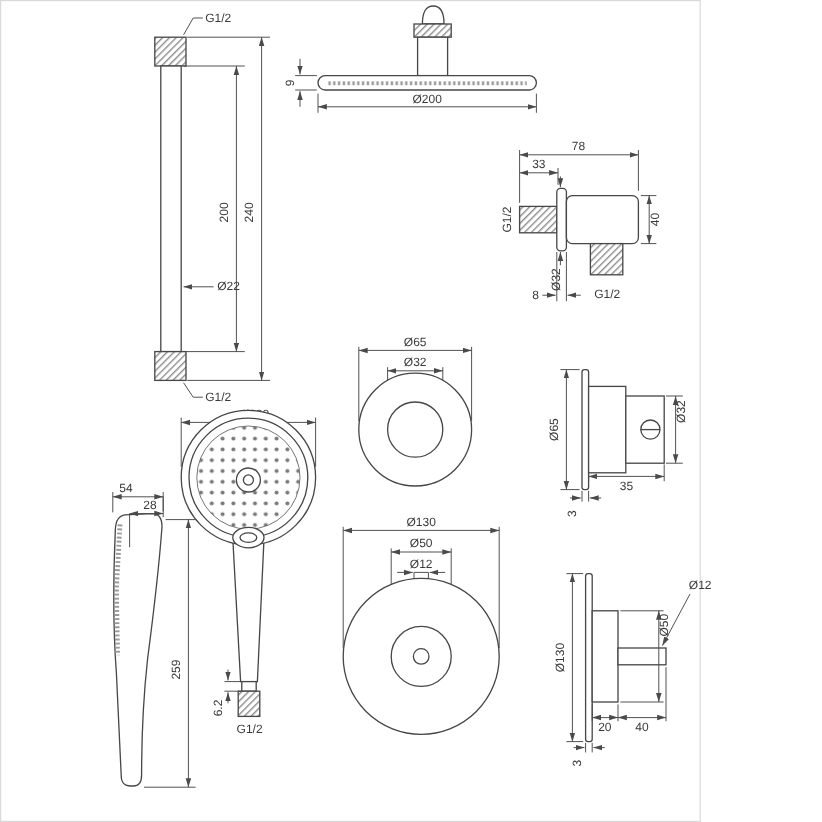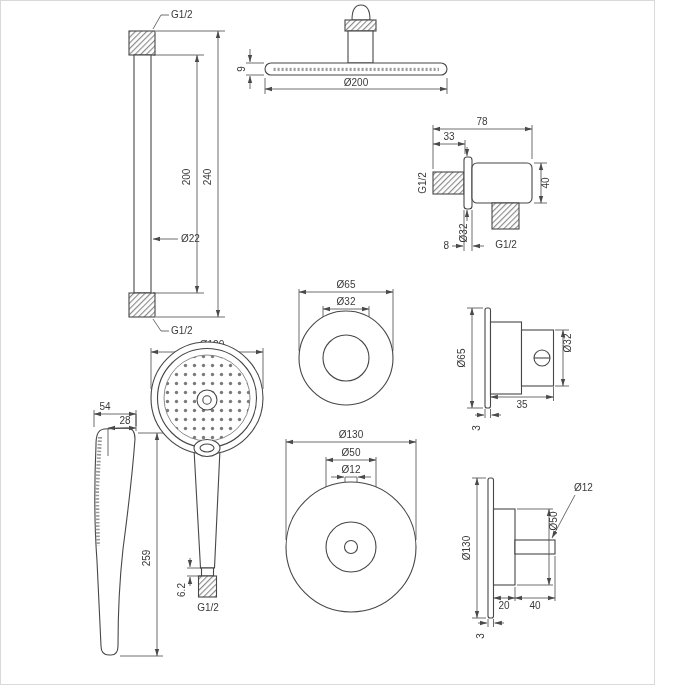--- a/index.html
+++ b/index.html
@@ -1,17 +1,17 @@
 <!DOCTYPE html>
 <html><head>
 <meta charset="utf-8">
 <style>
   html,body{margin:0;padding:0;background:#fff}
   .stage{
-    position:relative;width:655px;height:685px;background:#ffffff;
+    position:relative;width:584px;height:685px;background:#ffffff;
     border:1px solid #d9d9d9;box-sizing:border-box;
     font-family:"Liberation Sans","DejaVu Sans",sans-serif;
   }
   svg{display:block}
   svg text{font-family:"Liberation Sans","DejaVu Sans",sans-serif;font-size:10px;fill:#3a3a3a}
   .part{stroke:#474747;stroke-width:1.1;fill:#ffffff}
   .partln{stroke:#474747;stroke-width:1.1;fill:none}
   .thread{stroke:#474747;stroke-width:1.1}
   .dim{stroke:#4a4a4a;stroke-width:0.8;fill:none}
   .tex{stroke:#9a9a9a}

